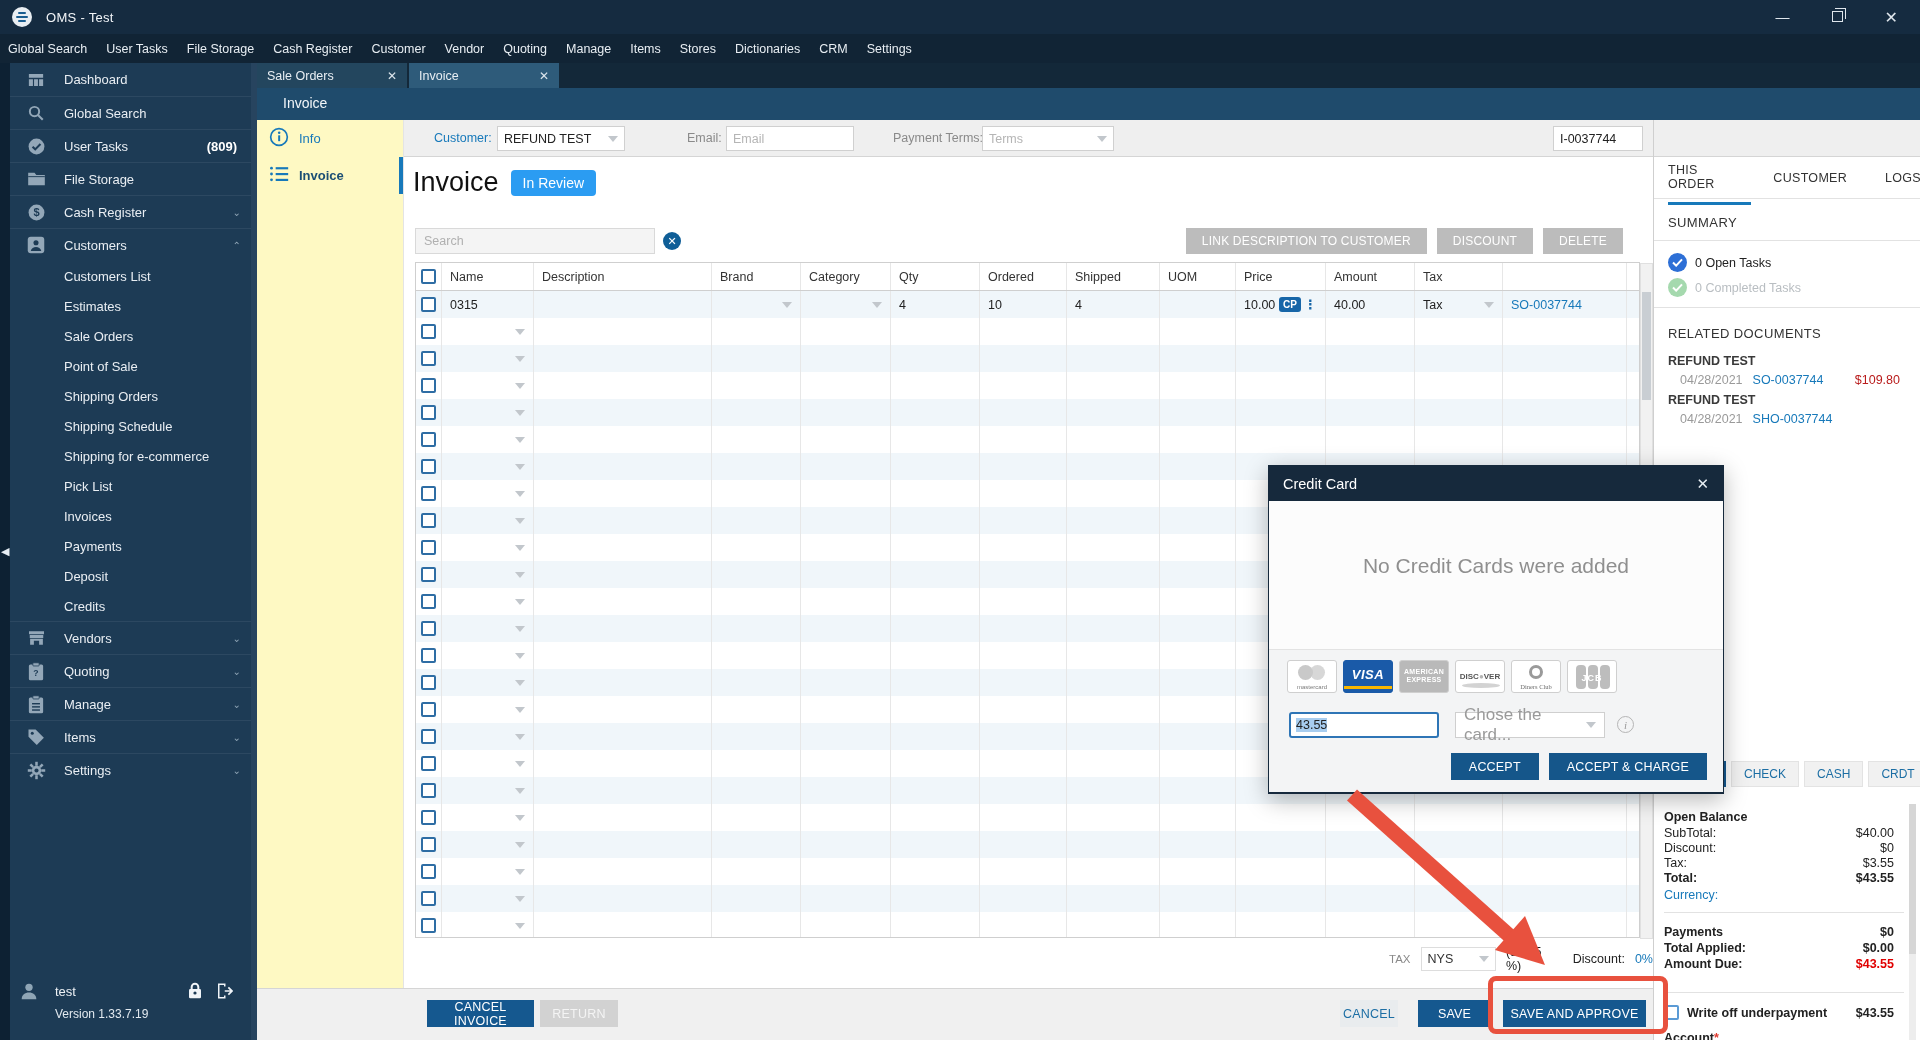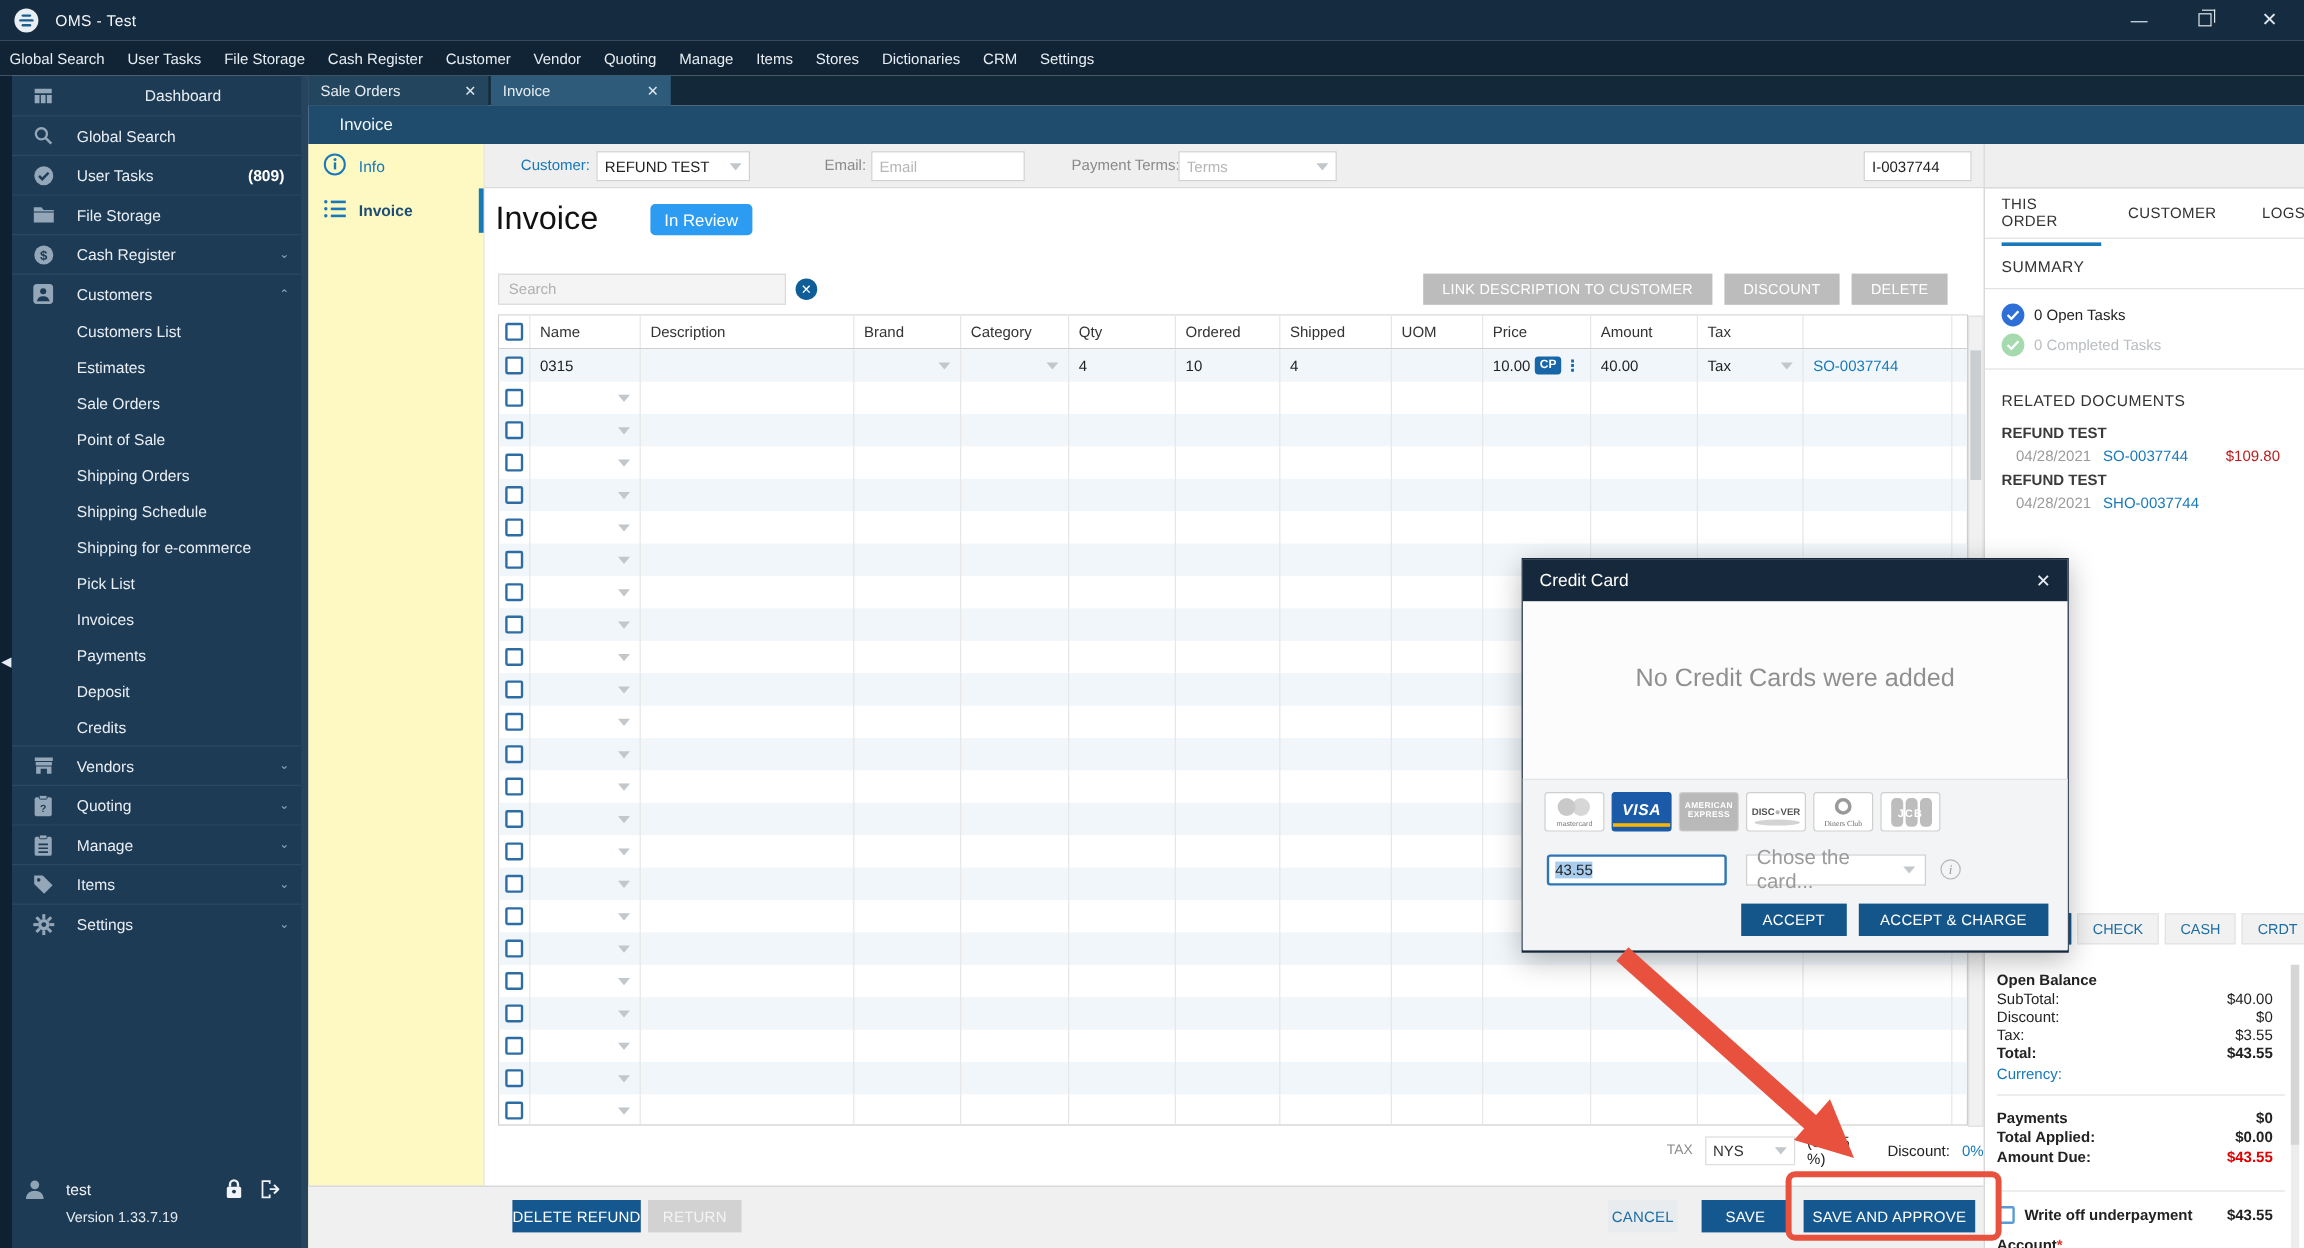--- a/index.html
+++ b/index.html
@@ -23,21 +23,21 @@
   .menubar { left:0; top:34px; width:1920px; height:29px; background:#112435; display:flex; align-items:center; gap:19px; padding-left:8px; }
   .mb-item { color:#e8eef3; font-size:12.5px; white-space:nowrap; cursor:default; }
 
   
   .sidebar { left:0; top:63px; width:257px; height:977px; background:#1d3b55; overflow:hidden; }
   .sb-edge { position:absolute; left:0; top:0; width:10px; height:100%; background:#0d2133; }
   .sb-scroll { position:absolute; right:0; top:0; width:6px; height:100%; background:#27445f; }
   .sb-collapse { position:absolute; left:1px; top:482px; color:#e6edf3; font-size:11px; }
   .sb-list { position:absolute; left:10px; top:0; width:241px; }
   .sb-row { display:flex; align-items:center; height:33px; padding:0 10px 0 14px; color:#e9eef3; border-top:1px solid rgba(255,255,255,.07); }
-  .sb-row.first { border-top:none;text-align:center; }
+  .sb-row.first { border-top:none; }
   .sb-row.child { height:30px; border-top:none; padding-left:14px; }
   .sb-ico { width:24px; height:20px; margin-right:16px; display:flex; align-items:center; justify-content:center; flex:none; }
   .sb-ico svg { display:block; }
   .sb-label { font-size:13px; flex:1; white-space:nowrap; }
   .sb-row.child .sb-label { margin-left:40px; }
   .sb-badge { font-weight:bold; font-size:13px; color:#fff; margin-right:4px; }
   .sb-chev { color:#8fa5b5; font-size:10px; }
   .sb-user { position:absolute; left:10px; bottom:8px; width:241px; height:52px; }
   .sb-user .uname { position:absolute; left:45px; top:4px; color:#eef2f6; font-size:13px; }
   .sb-user .ver { position:absolute; left:45px; top:27px; color:#e3eaf0; font-size:12px; }
@@ -71,21 +71,21 @@
   .nav-item { height:37px; display:flex; align-items:center; padding-left:12px; gap:10px; }
   .nav-item .nv-label { font-size:13px; }
   .nav-info .nv-label { color:#1779ba; }
   .nav-invoice { border-right:4px solid #1779ba; }
   .nav-invoice .nv-label { color:#1b4e74; font-weight:bold; }
 
   
   .content { left:404px; top:157px; width:1249px; height:831px; background:#fff; }
   .page-head { position:absolute; left:9px; top:10px; display:flex; align-items:center; gap:12px; }
   .page-title { font-size:27px; color:#111; }
-  .status-badge { background:#2b9cf2; color:#fff; font-size:14px; padding:5px 12px; border-radius:4px;margin-left:31px; }
+  .status-badge { background:#2b9cf2; color:#fff; font-size:14px; padding:5px 12px; border-radius:4px; }
   .searchwrap { position:absolute; left:11px; top:71px; display:flex; align-items:center; gap:8px; }
   .search-input { width:240px; height:26px; background:#f4f4f4; border:1px solid #d9d9d9; padding:0 8px; font-size:12.5px; }
   .search-input::placeholder{ color:#b0b0b0; }
   .clear-btn { width:18px; height:18px; border-radius:50%; background:#0f5e97; color:#fff; font-size:11px; display:flex; align-items:center; justify-content:center; }
   .grid-actions { position:absolute; right:30px; top:71px; display:flex; gap:10px; }
   .gbtn { background:#bcbcbc; color:#fff; border:none; font-size:12px; height:26px; padding:0 16px; letter-spacing:.2px; }
 
   .tablewrap { position:absolute; left:11px; top:105px; width:1225px; height:676px; border:1px solid #cfcfcf; }
   .trow { display:flex; }
   .tcell { border-right:1px solid #e7e7e7; padding:0 8px; display:flex; align-items:center; font-size:12.5px; color:#222; overflow:hidden; }
@@ -990,21 +990,21 @@
         <span>NYS</span>
           <span class="caret" style="margin-left:auto;"></span>
       </div>
       <span class="tax-rate">(8.875 %)</span>
       <span class="disc-lab" style="margin-left:8px;">Discount:</span>
       <span class="disc-val">0%</span>
     </div>
   </div>
 
   <div class="abs footerbar">
-    <button class="fbtn blue btn-delinv">DELETE REFUND</button>
+    <button class="fbtn blue btn-delinv">CANCEL INVOICE</button>
     <button class="fbtn btn-return">RETURN</button>
     <button class="fbtn btn-cancel">CANCEL</button>
     <button class="fbtn blue btn-save">SAVE</button>
     <button class="fbtn blue btn-saveapprove">SAVE AND APPROVE</button>
   </div>
 
   <div class="abs rightpanel">
     <div class="rp-greytop"></div>
     <div class="rp-tabs">
         <div class="rp-tab active">THIS ORDER</div>

